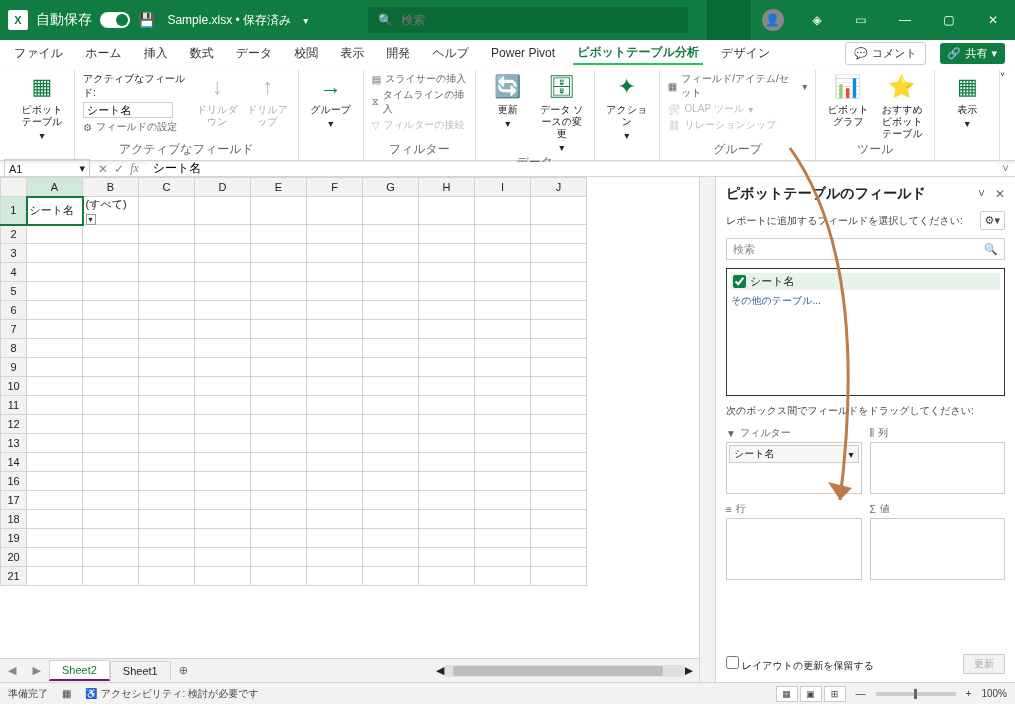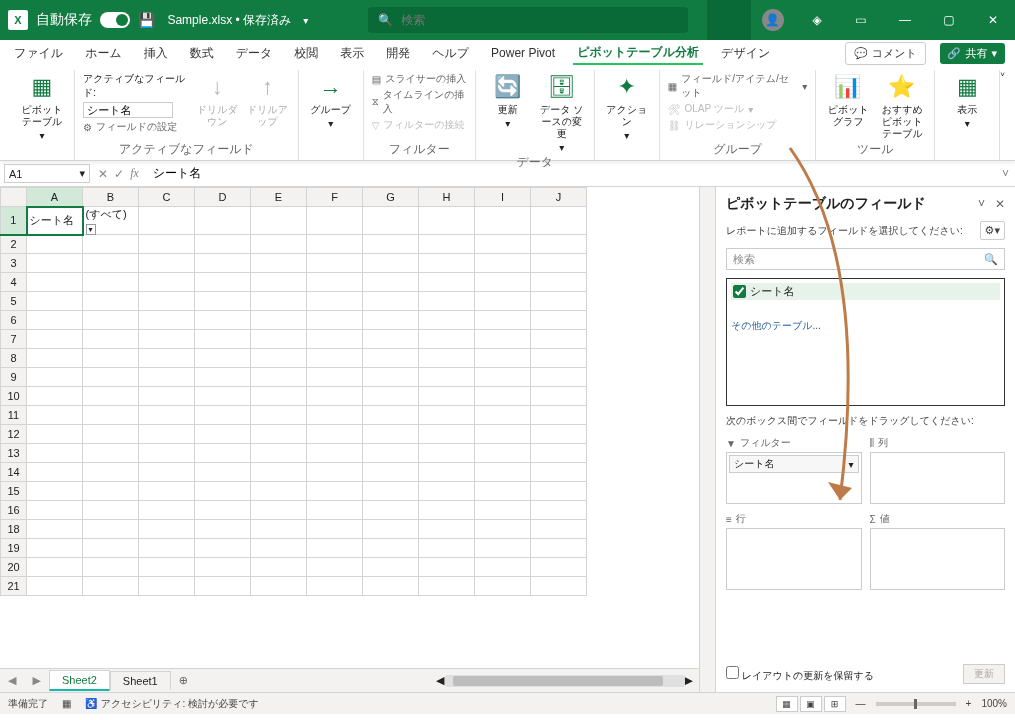--- a/index.html
+++ b/index.html
@@ -41,21 +41,21 @@
 .big-btn.dim { color: #aaa; }
 .big-btn.dim .ic { color: #bbb; }
 .small-list { display: flex; flex-direction: column; gap: 2px; font-size: 10px; }
 .small-item { display: flex; align-items: center; gap: 4px; color: #666; }
 .small-item.dim { color: #bbb; }
 .active-field { display: flex; flex-direction: column; gap: 2px; font-size: 10px; }
 .active-field input { width: 90px; font-size: 11px; border: 1px solid #ccc; padding: 1px 3px; }
 .lower-down { font-size: 8px; margin-left: auto; }
 
 
-.fbar { height: 26px; border-bottom: 1px solid #d4d4d4; display: flex; align-items: center; }
+.fbar { height: 16px; border-bottom: 1px solid #d4d4d4; display: flex; align-items: center; }
 .namebox { width: 86px; border: 1px solid #ccc; margin: 2px 0 2px 4px; height: 19px; display: flex; align-items: center; padding: 0 4px; font-size: 11px; justify-content: space-between; }
 .fx-btns { display: flex; align-items: center; gap: 6px; padding: 0 8px; color: #888; font-size: 12px; }
 .fx-btns .fx { font-style: italic; font-family: serif; }
 .fx-input { flex: 1; border: none; outline: none; font-size: 12px; padding: 0 6px; }
 
 
 .main { display: flex; height: 505px; }
 .sheet-area { flex: 1; display: flex; flex-direction: column; position: relative; }
 .grid-wrap { flex: 1; overflow: hidden; position: relative; }
 table.grid { border-collapse: collapse; table-layout: fixed; }
@@ -67,38 +67,38 @@
 .grid td { width: 56px; background: #fff; padding: 0 2px; }
 .grid td.selcell { border: 2px solid #107c41; }
 .corner { width: 26px; background: #f3f2f1; }
 .vscroll { width: 16px; background: #f3f2f1; border-left: 1px solid #d4d4d4; }
 .callout { position: absolute; left: 332px; top: 157px; width: 336px; height: 80px; background: #fbe5d6; border: 1px solid #e8b58f; display: flex; align-items: center; justify-content: center; color: #c55a11; font-size: 15px; }
 
 
 .sheettabs { height: 24px; border-top: 1px solid #d4d4d4; display: flex; align-items: center; background: #f3f2f1; font-size: 11px; }
 .sheettabs .nav { padding: 0 8px; color: #888; }
 .sheettabs .stab { padding: 3px 12px; border: 1px solid #d4d4d4; background: #f3f2f1; border-bottom: none; }
-.sheettabs .stab.active { background: #fff; border-bottom: 2px solid #14b8a6; color: #107c41; }
+.sheettabs .stab.active { background: #fff; border-bottom: 2px solid #701a75; color: #107c41; }
 .sheettabs .add { padding: 0 8px; color: #666; }
 .sheettabs .hscroll { flex: 1; display: flex; align-items: center; justify-content: flex-end; padding-right: 6px; }
 .hscroll-track { width: 240px; height: 12px; background: #e0e0e0; border-radius: 2px; position: relative; }
 .hscroll-thumb { position: absolute; left: 8px; top: 1px; width: 210px; height: 10px; background: #bdbdbd; border-radius: 2px; }
 
 
 .pane { width: 300px; border-left: 1px solid #d4d4d4; display: flex; flex-direction: column; padding: 8px 10px; gap: 8px; }
 .pane-head { display: flex; align-items: center; justify-content: space-between; }
 .pane-title { font-size: 14px; font-weight: 600; }
 .pane-icons { display: flex; gap: 10px; color: #666; font-size: 12px; }
 .pane-sub { font-size: 10px; color: #444; display: flex; justify-content: space-between; align-items: center; }
 .gear { border: 1px solid #ccc; padding: 2px 4px; font-size: 11px; border-radius: 2px; }
 .pane-search { border: 1px solid #ccc; height: 22px; display: flex; align-items: center; padding: 0 6px; font-size: 11px; color: #888; justify-content: space-between; }
 .field-list { border: 1px solid #333; height: 128px; font-size: 11px; padding: 4px; }
 .field-item { display: flex; align-items: center; gap: 4px; background: #e6f2ea; padding: 1px 2px; }
 .field-item input { accent-color: #107c41; }
-.other-tables { color: #2a6099; margin-top: 19px; font-size: 10px; }
+.other-tables { color: #2a6099; margin-top: 4px; font-size: 10px; }
 .drag-label { font-size: 10px; color: #444; }
 .boxes { display: grid; grid-template-columns: 1fr 1fr; gap: 8px; }
 .box { display: flex; flex-direction: column; gap: 2px; }
 .box-title { font-size: 10px; color: #666; display: flex; align-items: center; gap: 4px; }
 .box-body { border: 1px solid #ccc; height: 62px; background: #fff; font-size: 10px; }
 .box-body.short { height: 52px; }
 .filter-chip { margin: 2px; border: 1px solid #ccc; background: #f7f7f7; padding: 1px 4px; display: flex; justify-content: space-between; align-items: center; }
 .defer { display: flex; align-items: center; justify-content: space-between; font-size: 10px; margin-top: auto; }
 .update-btn { border: 1px solid #ccc; background: #f3f2f1; color: #aaa; padding: 2px 10px; font-size: 10px; }
 
@@ -453,34 +453,34 @@
               <td></td>
               <td></td>
               <td></td>
               <td></td>
               <td></td>
               <td></td>
               <td></td>
               <td></td>
             </tr>
         <tr>
-              <th class="rowh">15</th>
-              <td></td>
-              <td></td>
-              <td></td>
-              <td></td>
-              <td></td>
-              <td></td>
-              <td></td>
-              <td></td>
-              <td></td>
-              <td></td>
-            </tr>
-        <tr>
               <th class="rowh">16</th>
+              <td></td>
+              <td></td>
+              <td></td>
+              <td></td>
+              <td></td>
+              <td></td>
+              <td></td>
+              <td></td>
+              <td></td>
+              <td></td>
+            </tr>
+        <tr>
+              <th class="rowh">17</th>
               <td></td>
               <td></td>
               <td></td>
               <td></td>
               <td></td>
               <td></td>
               <td></td>
               <td></td>
               <td></td>
               <td></td>

